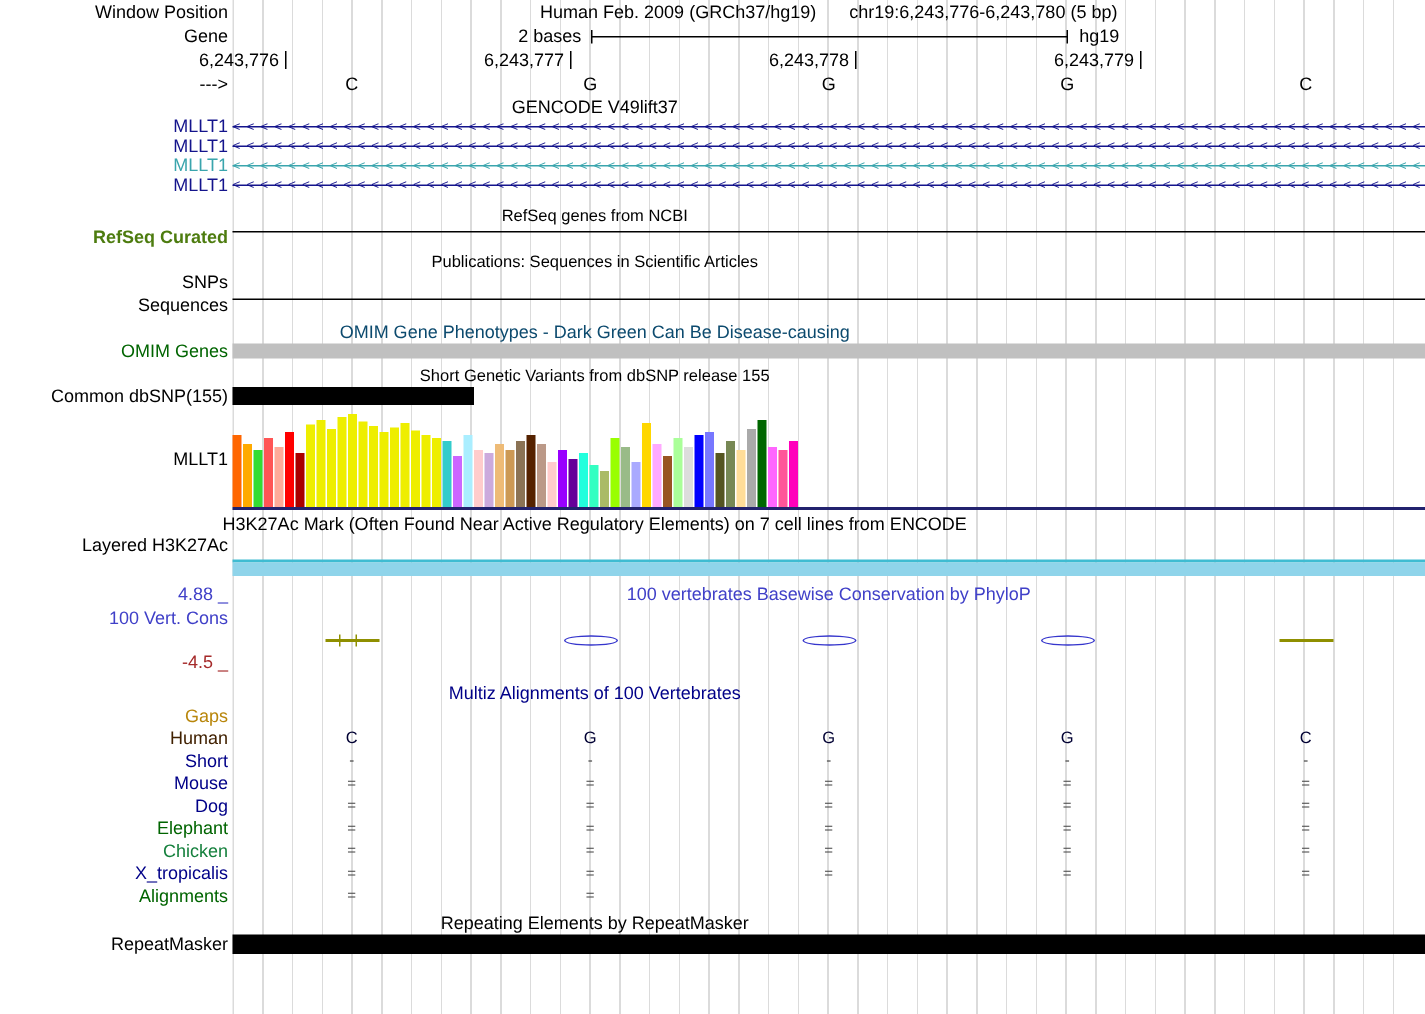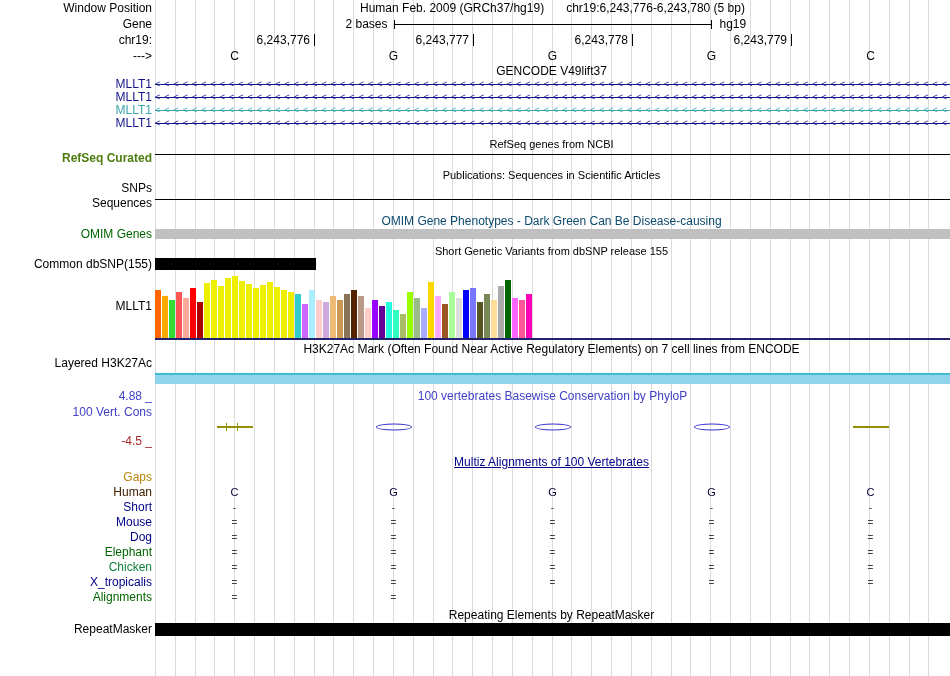--- a/index.html
+++ b/index.html
@@ -4,21 +4,21 @@
 <style>
   *{margin:0;padding:0;box-sizing:border-box}
   body{background:#fff;font-family:"Liberation Sans",sans-serif}
   #browser{position:relative;width:950px;height:676px;background:#fff;overflow:hidden;font-size:12px;color:#000}
   #guides{position:absolute;left:155px;top:0;width:793px;height:100%;
     background:repeating-linear-gradient(to right,#DBDBDB 0,#DBDBDB 1px,transparent 1px,transparent 19.83px)}
   .row{display:flex;position:relative}
   .lbl{flex:0 0 155px;width:155px;text-align:right;padding-right:3px;white-space:nowrap;overflow:hidden}
   .trk{position:relative;flex:1;min-width:0}
   .tcenter{text-align:center}
-  .ctitle{position:relative;margin-left:155px;width:793px;text-align:center}
+  .ctitle{position:relative;width:793px;text-align:center}
   .fs11{font-size:11px}
   .h12{height:12px;line-height:12px}.h13{height:13px;line-height:13px}.h14{height:14px;line-height:14px}
   .h15{height:15px;line-height:15px}.h16{height:16px;line-height:16px}.h17{height:17px;line-height:17px}
   .h29{height:29px;line-height:29px}.h46{height:46px;line-height:46px}.h68{height:68px;line-height:68px}
   .mt3{margin-top:3px}.mt4{margin-top:4px}.mt5{margin-top:5px}.mt8{margin-top:8px}
   .center-flex{display:flex;justify-content:center;gap:22px}
   
   .scaletext{position:absolute;left:30%;transform:translateX(-100%);padding-right:6px}
   .scalebar{position:absolute;left:30%;width:40%;top:8px;height:1px;background:#000}
   .scalebar::before,.scalebar::after{content:"";position:absolute;top:-4px;width:1px;height:9px;background:#000}
@@ -70,21 +70,20 @@
   <div class="row h16">
     <span class="lbl">Gene</span>
     <div class="trk">
       <span class="scaletext">2 bases</span>
       <div class="scalebar"></div>
       <span class="asmname">hg19</span>
     </div>
   </div>
 
   <div class="row h17">
-    <span class="lbl">chr19:</span>
     <div class="trk" id="ruler-track">
         <span class="rlab" style="left: 20%;">6,243,776</span>
         <div class="rtick" style="left: 20%;"></div>
         <span class="rlab" style="left: 40%;">6,243,777</span>
         <div class="rtick" style="left: 40%;"></div>
         <span class="rlab" style="left: 60%;">6,243,778</span>
         <div class="rtick" style="left: 60%;"></div>
         <span class="rlab" style="left: 80%;">6,243,779</span>
         <div class="rtick" style="left: 80%;"></div>
       </div>
@@ -251,21 +250,21 @@
     <div class="trk" id="cons-track">
         <div class="glyph g-ticked-line" style="left: 10%; color: rgb(143, 143, 0);"></div>
         <div class="glyph g-lens" style="left: 30%; color: rgb(53, 53, 204); border-color: rgb(53, 53, 204);"></div>
         <div class="glyph g-lens" style="left: 50%; color: rgb(53, 53, 204); border-color: rgb(53, 53, 204);"></div>
         <div class="glyph g-lens" style="left: 70%; color: rgb(53, 53, 204); border-color: rgb(53, 53, 204);"></div>
         <div class="glyph g-line" style="left: 90%; color: rgb(143, 143, 0);"></div>
       </div>
   </div>
 
   <div class="ctitle h16 mt4">
-    <span style="color: rgb(0, 0, 136); text-decoration: underline;">Multiz Alignments of 100 Vertebrates</span>
+    <span style="color: rgb(0, 0, 136);">Multiz Alignments of 100 Vertebrates</span>
   </div>
   <div id="multiz-rows">
       <div class="row h15">
         <span class="lbl" style="color: rgb(184, 134, 11);">Gaps</span>
         <div class="trk"></div>
       </div>
       <div class="row h15">
         <span class="lbl" style="color: rgb(64, 32, 0);">Human</span>
         <div class="trk">
           <span class="aletter" style="left: 10%;">C</span>

